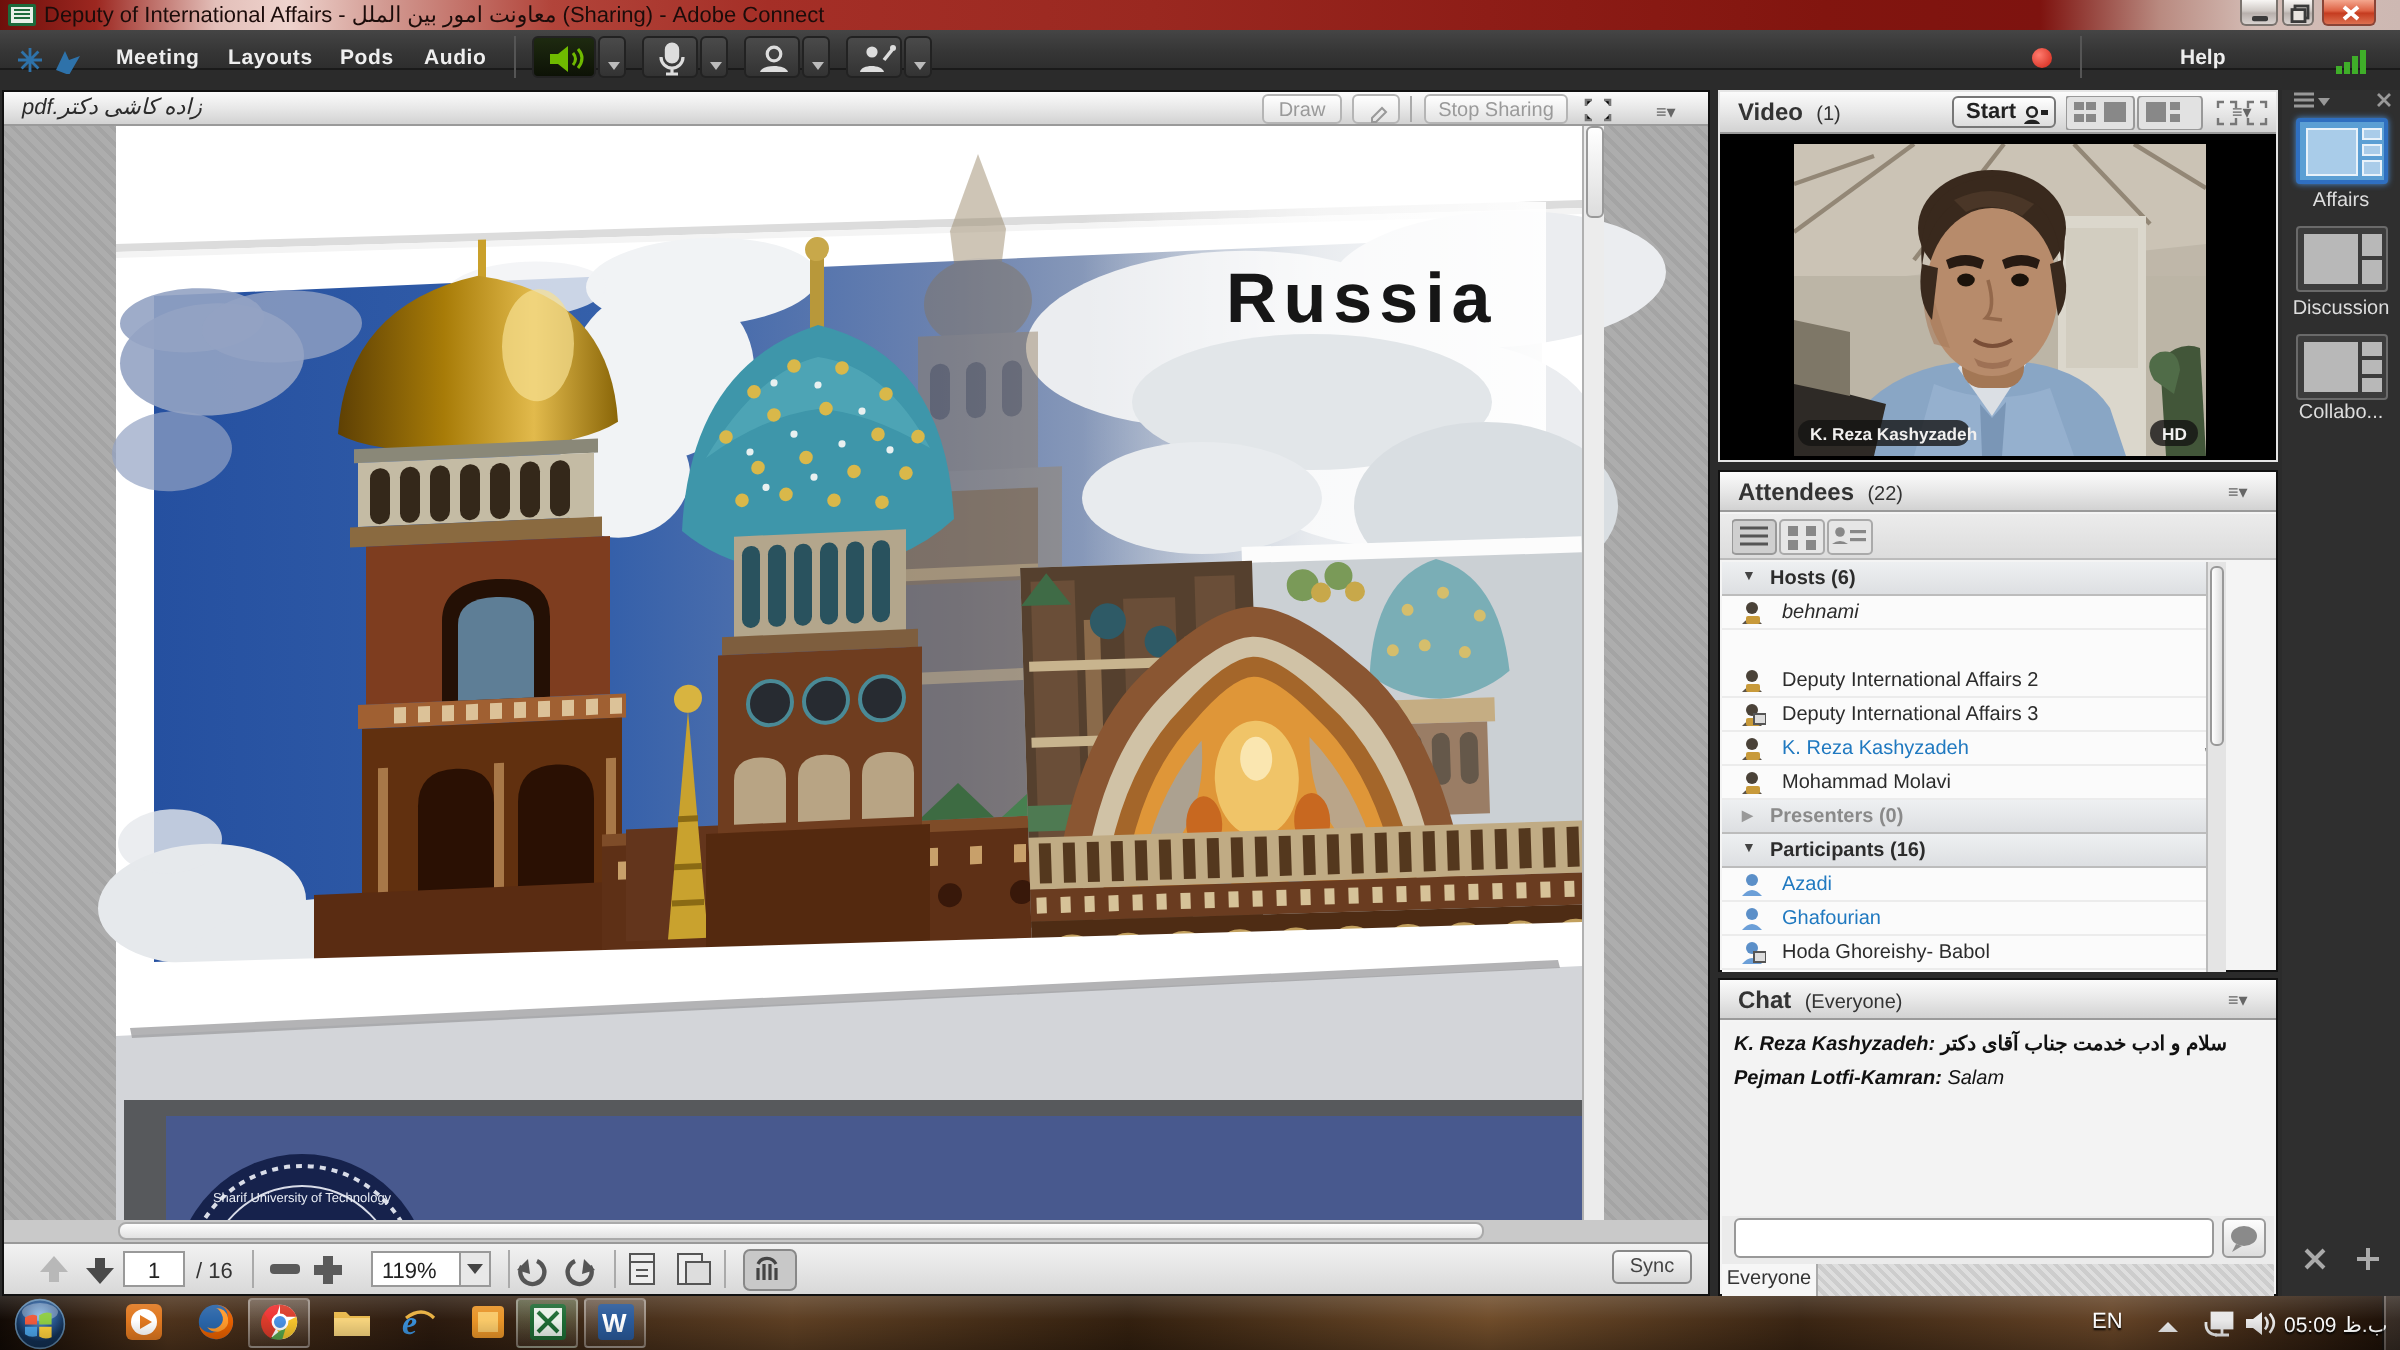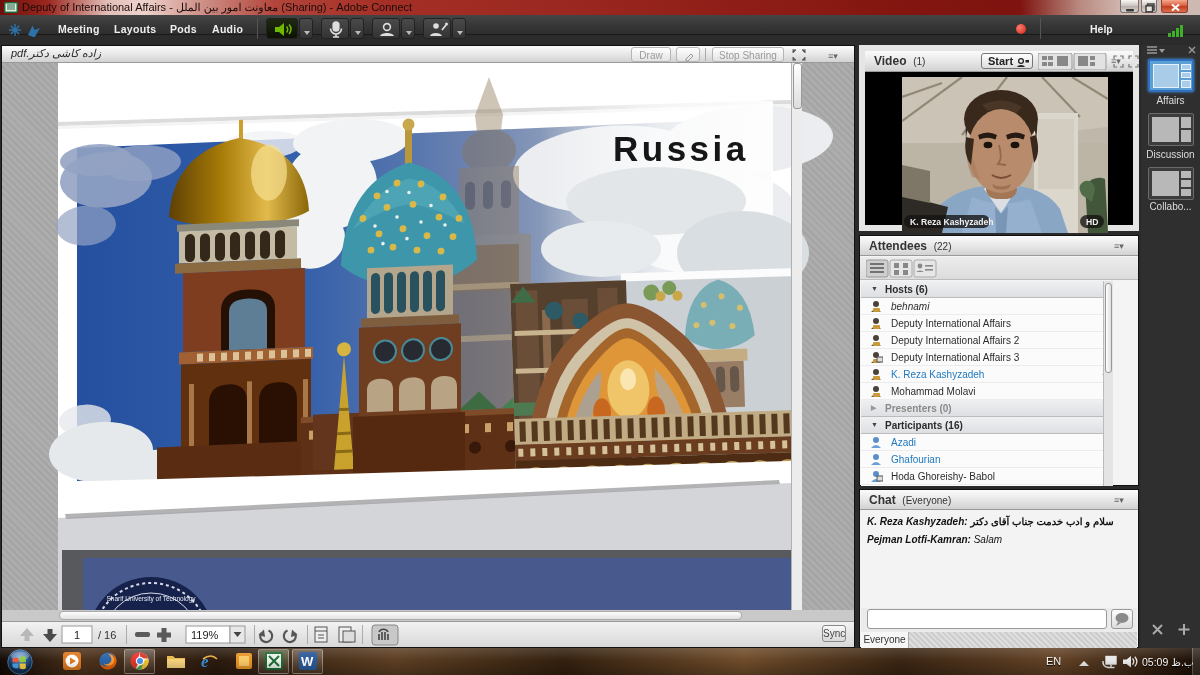--- a/index.html
+++ b/index.html
@@ -26,21 +26,21 @@
 #sharepod>.podhead{height:17px}
 #sharepod>.podhead .pt{top:1px}
 
 #sharepod{left:1px;top:45px;width:854px;height:603px}
 #docarea{position:absolute;left:0;top:17px;width:852px;height:549px;background:
  repeating-linear-gradient(45deg,#a4a4a4 0 2px,#adadad 2px 5px),#a8a8a8}
 #pdftoolbar{position:absolute;left:0;bottom:0;width:852px;height:26px;background:linear-gradient(#f2f2f2,#d8d8d8);border-top:1px solid #999}
 #hscroll{position:absolute;left:0;bottom:26px;width:852px;height:11px;background:#c9c9c9}
 #hthumb{position:absolute;left:57px;top:1px;width:683px;height:9px;background:linear-gradient(#fdfdfd,#e2e2e2);border:1px solid #aaa;border-radius:4px}
 
-#videopod{left:859px;top:45px;width:280px;height:186px;background:#000;border:6px solid #e5e5e5}
+#videopod{left:859px;top:45px;width:280px;height:186px;background:#000;border:1px solid #e5e5e5}
 #attpod{left:859px;top:235px;width:280px;height:251px}
 #chatpod{left:859px;top:489px;width:280px;height:159px}
 .arow{position:absolute;left:0;width:269px;height:17px;font-size:10px;color:#2c2c2c}
 .sect{background:linear-gradient(#eef0f2,#dddfe2);border-bottom:1px solid #bcbcbc;font-weight:bold}
 .aname{position:absolute;left:30px;top:3px;white-space:nowrap}
 
 #sidebar{left:1141px;top:45px;width:59px;height:603px;background:#2f2f2f}
 .thumb{position:absolute;left:7px;width:46px;height:33px;border-radius:2px}
 .tlabel{position:absolute;width:59px;left:0;text-align:center;font-size:10px;color:#ddd}
 
@@ -572,21 +572,21 @@
           <path d="M313 9h12M316 13h6M316 16h6" stroke-width="1"></path>
         </g>
       <g stroke="#555" fill="#eee">
           <rect x="337" y="5" width="12" height="15"></rect>
           <rect x="341" y="9" width="12" height="11" fill="#ddd"></rect>
         </g>
       <rect x="360" y="3" width="1" height="19" fill="#aaa"></rect>
       <rect x="370" y="3" width="26" height="20" rx="3" fill="#c8c8c8" stroke="#888"></rect>
       <path d="M377 18 v-6 m3 6 v-8 m3 8 v-8 m3 8 v-6 m-9 -2 a5 5 0 0 1 9 0" stroke="#444" stroke-width="1.6" fill="none"></path>
     </svg>
-    <span style="position:absolute;right:8px;top:3px;width:24px;height:17px;border:1px solid #888;border-radius:3px;background:linear-gradient(#fafafa,#d8d8d8);font-size:10px;color:#444;text-align:center;line-height:16px">Sync</span>
+    <span style="position:absolute;right:8px;top:3px;width:40px;height:17px;border:1px solid #888;border-radius:3px;background:linear-gradient(#fafafa,#d8d8d8);font-size:10px;color:#444;text-align:center;line-height:16px">Sync</span>
   </div>
 </div>
 
 <div class="abs" id="videopod">
   <div class="podhead" style="height:21px">
     <span class="pt">Video&nbsp;&nbsp;<span style="font-weight:normal;font-size:10px">(1)</span></span>
     <div style="position:absolute;left:116px;top:2px;width:52px;height:16px;border:1px solid #777;border-radius:3px;background:linear-gradient(#fff,#ddd)">
         <span style="position:absolute;left:6px;top:1px;font-size:11px;font-weight:bold;color:#222">Start</span>
         <svg style="position:absolute;left:34px;top:3px" width="15" height="11">
           <circle cx="5" cy="4" r="2.4" fill="none" stroke="#222" stroke-width="1.3"></circle>
@@ -705,28 +705,20 @@
         <span class="aname" style="left:24px;">Hosts (6)</span>
         <span style="position:absolute;left:10px;top:4px;font-size:7px;color:#444">▼</span>
       </div>
       <div class="arow" style="top:17px;border-bottom:1px solid #ececec;background:#fbfbfb">
         <svg width="13" height="13" style="position:absolute;left:9px;top:2px">
           <circle cx="6" cy="4" r="3" fill="#4a4238"></circle>
           <path d="M1 12 q5-6 10 0z" fill="#5a5248"></path>
           <rect x="3" y="8" width="7" height="4" rx="1" fill="#c89a3a"></rect>
         </svg>
         <span class="aname" style="font-style:italic;">behnami</span>
-      </div>
-      <div class="arow" style="top:34px;border-bottom:1px solid #ececec;background:#fbfbfb">
-        <svg width="13" height="13" style="position:absolute;left:9px;top:2px">
-          <circle cx="6" cy="4" r="3" fill="#4a4238"></circle>
-          <path d="M1 12 q5-6 10 0z" fill="#5a5248"></path>
-          <rect x="3" y="8" width="7" height="4" rx="1" fill="#c89a3a"></rect>
-        </svg>
-        <span class="aname" style="">Deputy International Affairs</span>
       </div>
       <div class="arow" style="top:51px;border-bottom:1px solid #ececec;background:#fbfbfb">
         <svg width="13" height="13" style="position:absolute;left:9px;top:2px">
           <circle cx="6" cy="4" r="3" fill="#4a4238"></circle>
           <path d="M1 12 q5-6 10 0z" fill="#5a5248"></path>
           <rect x="3" y="8" width="7" height="4" rx="1" fill="#c89a3a"></rect>
         </svg>
         <span class="aname" style="">Deputy International Affairs 2</span>
       </div>
       <div class="arow" style="top:68px;border-bottom:1px solid #ececec;background:#fbfbfb">

